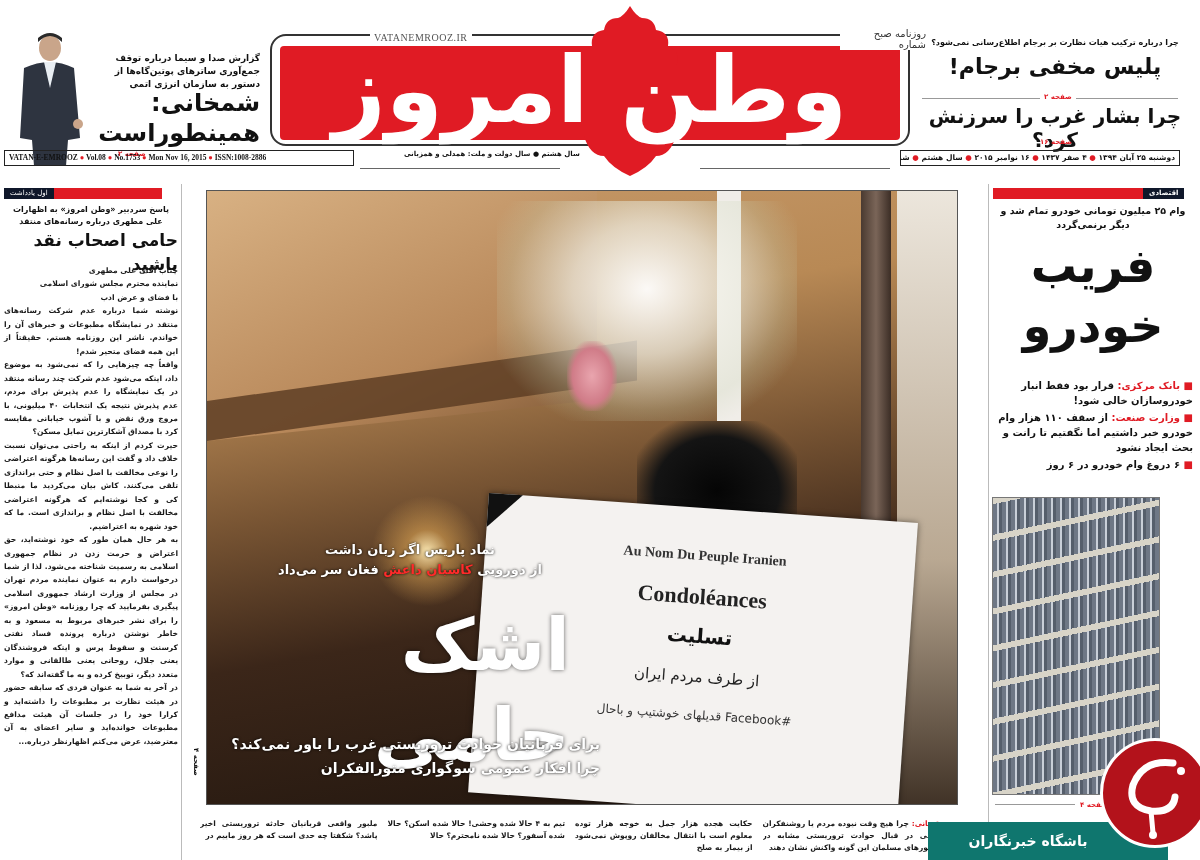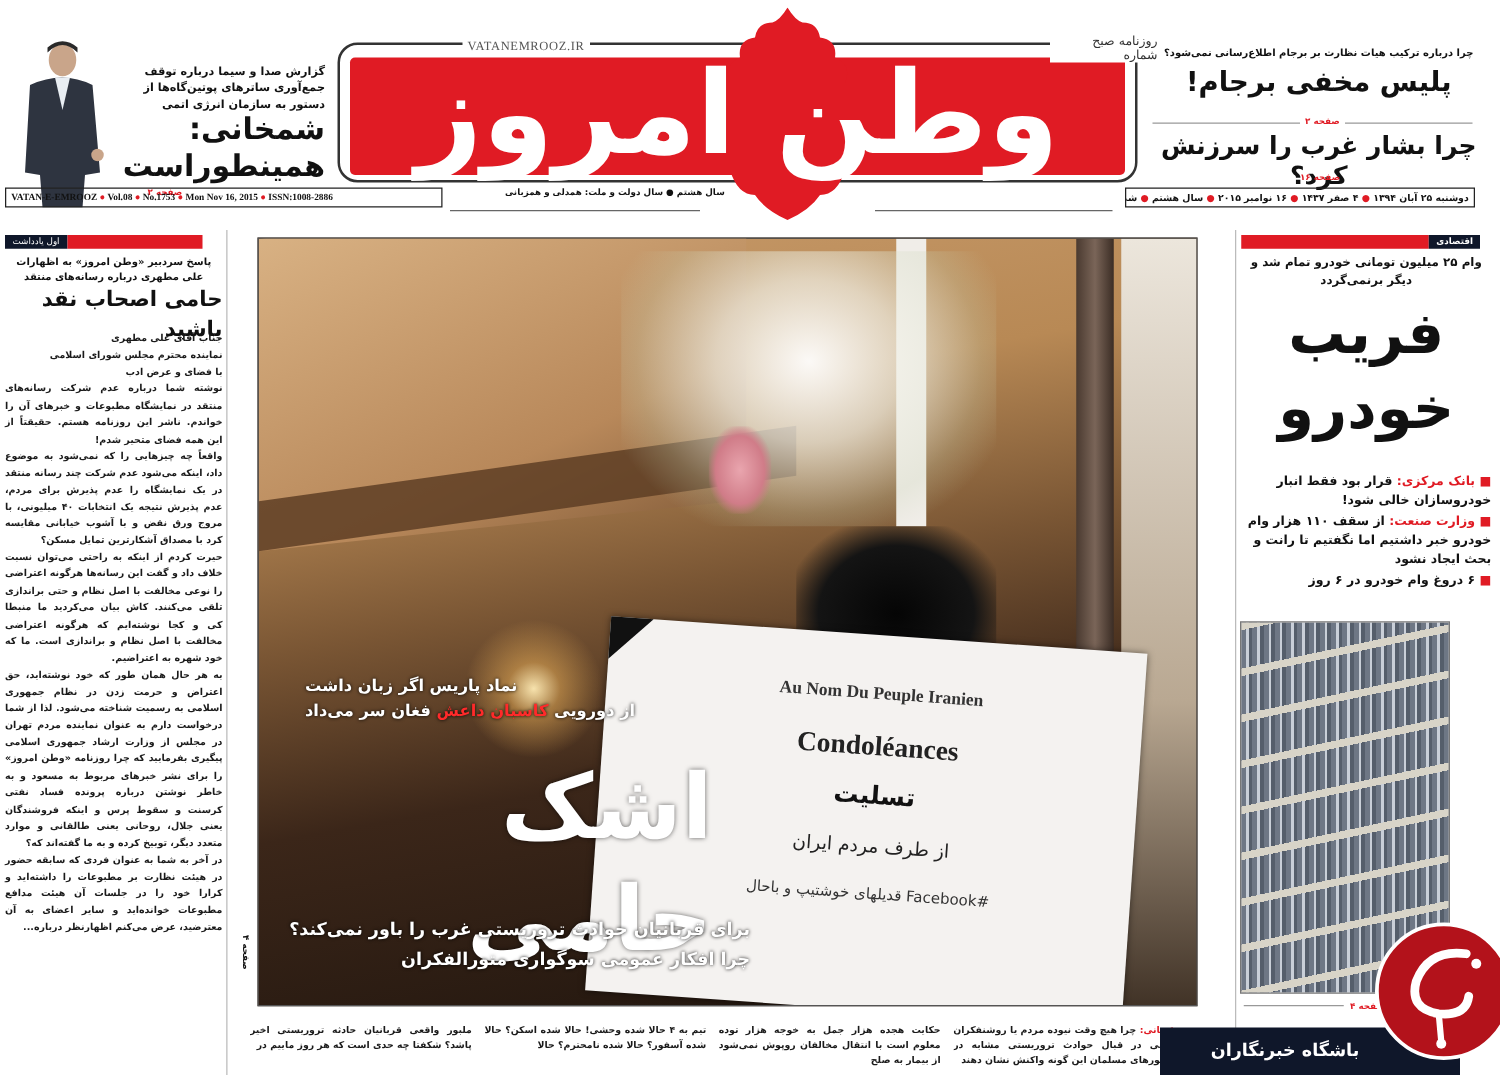--- a/index.html
+++ b/index.html
@@ -62,21 +62,21 @@
   .photo .candle { position: absolute; left: 160px; top: 300px; width: 120px; height: 120px; background: radial-gradient(circle, rgba(255,235,180,0.95) 0%, rgba(240,180,90,0.5) 25%, rgba(0,0,0,0) 65%); }
 
   .note { position: absolute; left: 282px; top: 302px; width: 430px; height: 300px; background: #f4f2f0; transform: rotate(4deg); transform-origin: left top; box-shadow: 0 0 6px rgba(0,0,0,0.5); }
   .note .ribbon { position: absolute; left: 0; top: 0; width: 0; height: 0; border-top: 34px solid #111; border-right: 34px solid transparent; }
   .note .l1 { position: absolute; left: 60px; top: 40px; width: 320px; font-family: "Liberation Serif", serif; font-size: 14px; color: #333; text-align: center; font-weight: bold; }
   .note .l2 { position: absolute; left: 60px; top: 76px; width: 320px; font-family: "Liberation Serif", serif; font-size: 22px; color: #222; text-align: center; font-weight: bold; }
   .note .l3 { position: absolute; left: 60px; top: 116px; width: 320px; font-size: 20px; color: #111; text-align: center; direction: rtl; font-weight: bold; }
   .note .l4 { position: absolute; left: 60px; top: 160px; width: 320px; font-size: 15px; color: #222; text-align: center; direction: rtl; }
   .note .l5 { position: absolute; left: 40px; top: 200px; width: 360px; font-size: 12px; color: #333; text-align: center; direction: rtl; }
 
-  .photo-kicker { position: absolute; left: 244px; top: 540px; width: 300px; font-size: 13px; font-weight: bold; color: #fff; text-align: left; direction: rtl; line-height: 20px; text-shadow: 0 0 3px #000; }
+  .photo-kicker { position: absolute; left: 260px; top: 540px; width: 300px; font-size: 13px; font-weight: bold; color: #fff; text-align: center; direction: rtl; line-height: 20px; text-shadow: 0 0 3px #000; }
   .photo-kicker .red { color: #ff2a2a; }
   .photo-headline { position: absolute; left: 210px; top: 600px; width: 360px; font-size: 72px; font-weight: bold; color: #fff; text-align: right; direction: rtl; line-height: 90px; text-shadow: 0 0 4px rgba(0,0,0,0.6); }
   .photo-sub { position: absolute; left: 200px; top: 732px; width: 400px; font-size: 14px; font-weight: bold; color: #fff; text-align: right; direction: rtl; line-height: 24px; text-shadow: 0 0 3px #000; }
   .photo-credit { position: absolute; left: 186px; top: 748px; width: 14px; height: 50px; font-size: 7px; font-weight: bold; writing-mode: vertical-rl; }
 
   
   .right-col { position: absolute; left: 988px; top: 184px; width: 212px; height: 640px; border-left: 1px solid #bbb; }
   .right-col .section-tag { left: 4px; font-weight: bold; }
   .right-col .kicker { position: absolute; left: 4px; top: 16px; width: 200px; font-size: 9.5px; font-weight: bold; line-height: 14px; text-align: center; direction: rtl; }
   .right-col .headline { position: absolute; left: 4px; top: 52px; width: 200px; font-size: 46px; font-weight: bold; line-height: 60px; text-align: center; direction: rtl; }
@@ -90,21 +90,21 @@
   }
   .right-pageref { position: absolute; left: 1080px; top: 801px; font-size: 7px; color: #e01b24; font-weight: bold; }
   .right-pageref-rule { position: absolute; left: 995px; top: 804px; width: 80px; height: 1px; background: #999; }
 
   
   .bottom-strip { position: absolute; left: 200px; top: 818px; width: 740px; height: 42px; display: flex; flex-direction: row-reverse; gap: 10px; }
   .bottom-strip .col { flex: 1; font-size: 7.5px; font-weight: bold; line-height: 12px; direction: rtl; text-align: justify; color: #1a1a1a; overflow: hidden; }
   .bottom-strip .lead { color: #e01b24; }
 
   
-  .wm-banner { position: absolute; left: 928px; top: 822px; width: 240px; height: 38px; background: #0f172a; color: #fff; font-size: 14px; font-weight: bold; line-height: 38px; text-align: center; direction: rtl; padding-right: 40px; }
+  .wm-banner { position: absolute; left: 928px; top: 822px; width: 240px; height: 38px; background: #0f766e; color: #fff; font-size: 14px; font-weight: bold; line-height: 38px; text-align: center; direction: rtl; padding-right: 40px; }
   .wm-circle { position: absolute; left: 1100px; top: 738px; width: 110px; height: 110px; border-radius: 50%; background: #b3121b; border: 3px solid #fff; }
   .wm-yellow { position: absolute; left: 1165px; top: 800px; width: 40px; height: 40px; background: #f2d21b; border-radius: 50%; z-index: -1; }
 </style>
 </head>
 <body>
 
 <div class="masthead">
 
   <div class="left-teaser">
     <svg class="person-photo" viewBox="0 0 80 138">

